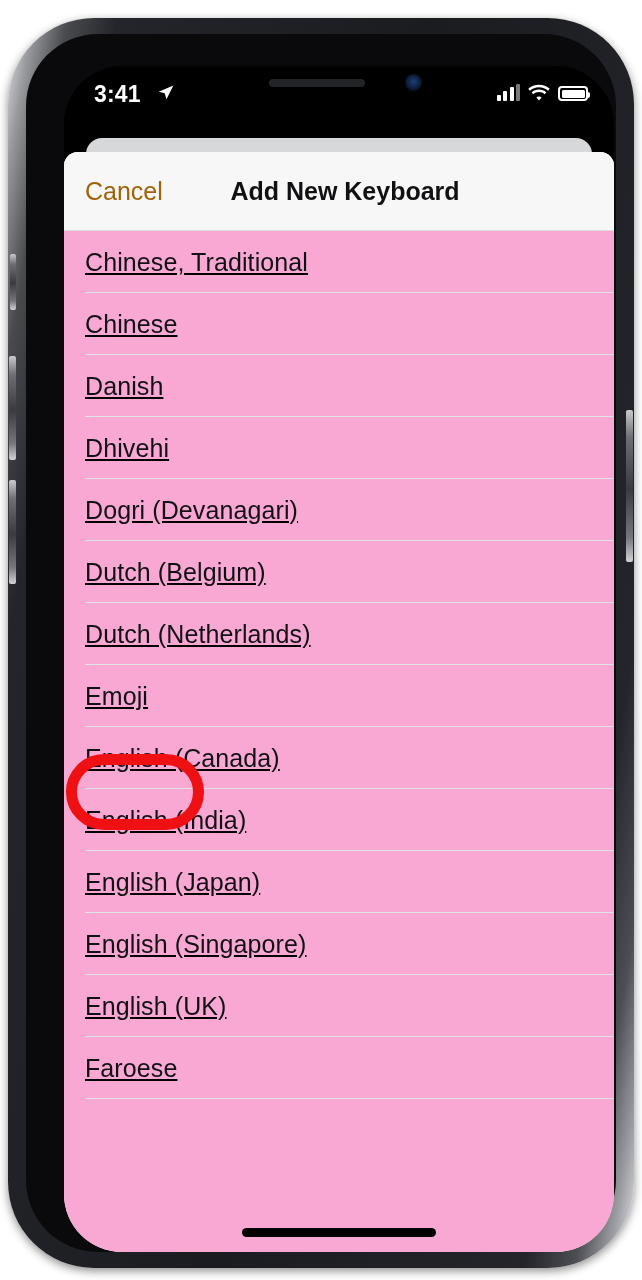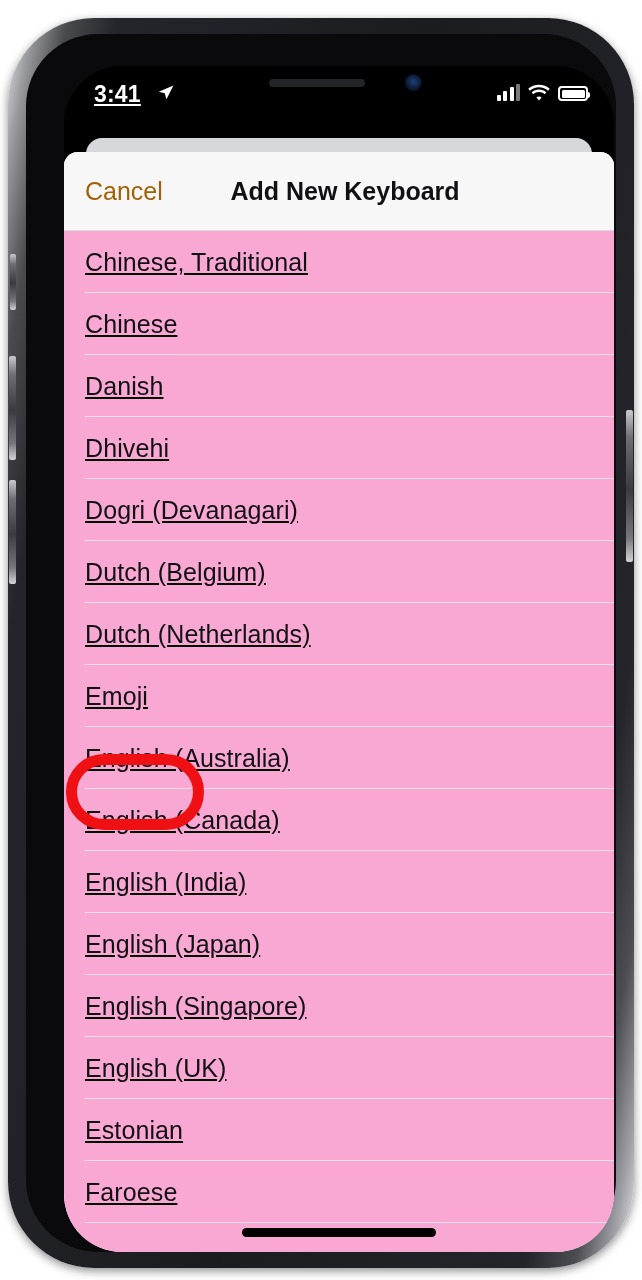--- a/index.html
+++ b/index.html
@@ -101,21 +101,20 @@
     z-index: 30;
     color: #ffffff;
   }
   #status-time {
     position: absolute;
     left: 30px;
     top: 15px;
     font-size: 23px;
     font-weight: bold;
     letter-spacing: .2px;
-    text-decoration: underline;
   }
   #location-arrow-icon {
     position: absolute;
     left: 92px;
     top: 17px;
   }
   #status-right {
     position: absolute;
     right: 26px;
     top: 18px;
@@ -332,39 +331,33 @@
             <div class="keyboard-row">
               <span class="keyboard-row-label">Dutch (Belgium)</span>
             </div>
             <div class="keyboard-row">
               <span class="keyboard-row-label">Dutch (Netherlands)</span>
             </div>
             <div class="keyboard-row">
               <span class="keyboard-row-label">Emoji</span>
             </div>
             <div class="keyboard-row">
-              <span class="keyboard-row-label">English (Australia)</span>
-            </div>
-            <div class="keyboard-row">
               <span class="keyboard-row-label">English (Canada)</span>
             </div>
             <div class="keyboard-row">
               <span class="keyboard-row-label">English (India)</span>
             </div>
             <div class="keyboard-row">
               <span class="keyboard-row-label">English (Japan)</span>
             </div>
             <div class="keyboard-row">
               <span class="keyboard-row-label">English (Singapore)</span>
             </div>
             <div class="keyboard-row">
               <span class="keyboard-row-label">English (UK)</span>
-            </div>
-            <div class="keyboard-row">
-              <span class="keyboard-row-label">Estonian</span>
             </div>
             <div class="keyboard-row">
               <span class="keyboard-row-label">Faroese</span>
             </div>
           </div>
 
         <div id="emoji-highlight-annotation"></div>
       </div>
 
       <div id="home-indicator"></div>

